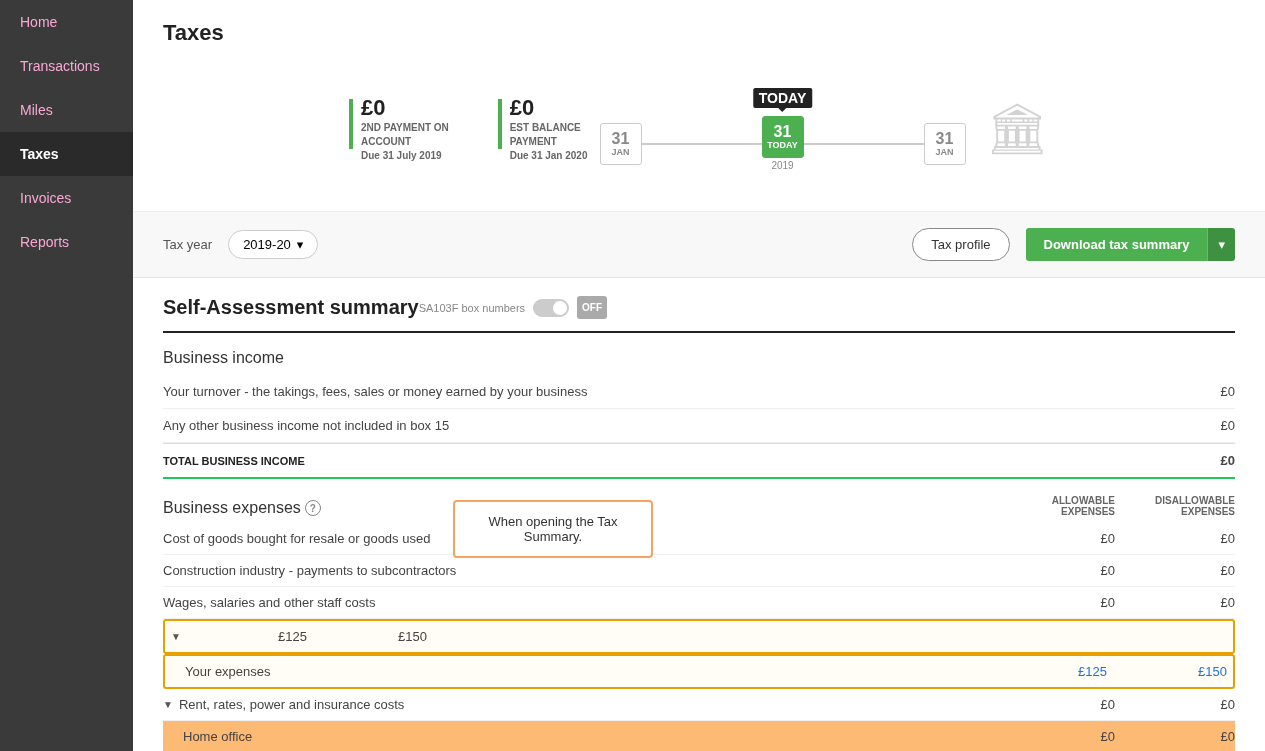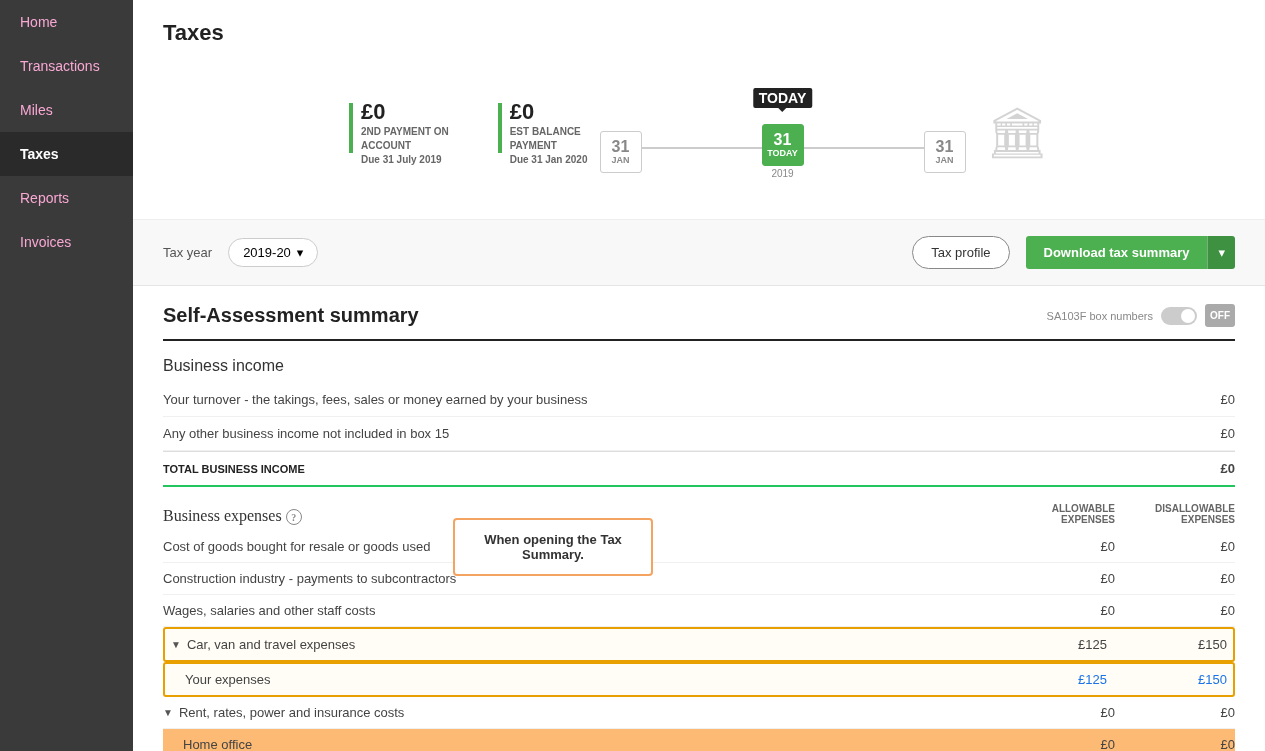--- a/index.html
+++ b/index.html
@@ -119,21 +119,20 @@
       width: 42px;
       height: 42px;
       border: 1.5px solid #ccc;
       display: flex;
       flex-direction: column;
       align-items: center;
       justify-content: center;
       border-radius: 3px;
       font-size: 10px;
       color: #888;
-      margin-top: 8px;
     }
     .date-circle .date-box.active {
       background: #4caf50;
       color: #fff;
       border-color: #4caf50;
     }
     .date-circle .date-box .day {
       font-size: 16px;
       font-weight: 700;
       line-height: 1;
@@ -218,21 +217,21 @@
       border-left: 1px solid rgba(255,255,255,0.3);
     }
 
     
     .summary-content {
       padding: 0 30px 30px;
     }
     .summary-header {
       display: flex;
       align-items: center;
-      justify-content: space-between;
+      justify-content: flex-start;
       padding: 18px 0 12px;
       border-bottom: 2px solid #222;
     }
     .summary-title {
       font-size: 20px;
       font-weight: 700;
       color: #222;
     }
     .sa103f-toggle {
       display: flex;
@@ -299,23 +298,22 @@
     .expenses-header {
       display: flex;
       align-items: flex-end;
       justify-content: space-between;
       padding: 16px 0 6px;
     }
     .expenses-title {
       font-size: 16px;
       color: #333;
       display: flex;
-      align-items: flex-end;
+      align-items: center;
       gap: 4px;
-      font-family: Liberation Serif, serif;
     }
     .help-icon {
       width: 16px;
       height: 16px;
       border: 1.5px solid #888;
       border-radius: 50%;
       display: inline-flex;
       align-items: center;
       justify-content: center;
       font-size: 10px;
@@ -367,27 +365,27 @@
       text-align: right;
       font-size: 13px;
       color: #444;
     }
     .expense-amount.blue { color: #1a73e8; }
 
     
     .tooltip-overlay {
       position: absolute;
       left: 320px;
-      top: 518px;
+      top: 500px;
       background: #fff;
       border: 2px solid #f4a460;
       border-radius: 4px;
       padding: 12px 16px;
       font-size: 13px;
-      font-weight: 700;
+      font-weight: 400;
       color: #333;
       text-align: center;
       z-index: 100;
       width: 200px;
       pointer-events: none;
     }
 
     
     .main-wrapper {
       position: relative;
@@ -405,24 +403,24 @@
   <div class="sidebar-item">
     <span>Transactions</span>
   </div>
   <div class="sidebar-item">
     <span>Miles</span>
   </div>
   <div class="sidebar-item active">
     <span>Taxes</span>
   </div>
   <div class="sidebar-item">
+    <span>Invoices</span>
+  </div>
+  <div class="sidebar-item">
     <span>Reports</span>
-  </div>
-  <div class="sidebar-item">
-    <span>Invoices</span>
   </div>
 </div>
 
 <div class="main-wrapper">
   <div class="main">
     <div class="page-header">Taxes</div>
 
     <div class="timeline-section">
       <div class="timeline-container">
         <div class="payment-box">
@@ -543,21 +541,20 @@
       </div>
 
       <div class="expense-row">
         <span class="expense-label">Wages, salaries and other staff costs</span>
         <span class="expense-amount">£0</span>
         <span class="expense-amount">£0</span>
       </div>
 
       <div class="expense-row highlighted">
         <span class="expand-icon">▼</span>
-        <span class="expense-label">Car, van and travel expenses</span>
         <span class="expense-amount">£125</span>
         <span class="expense-amount">£150</span>
       </div>
 
       <div class="expense-row sub-row highlighted">
         <span class="expense-label">Your expenses</span>
         <span class="expense-amount blue">£125</span>
         <span class="expense-amount blue">£150</span>
       </div>
 

